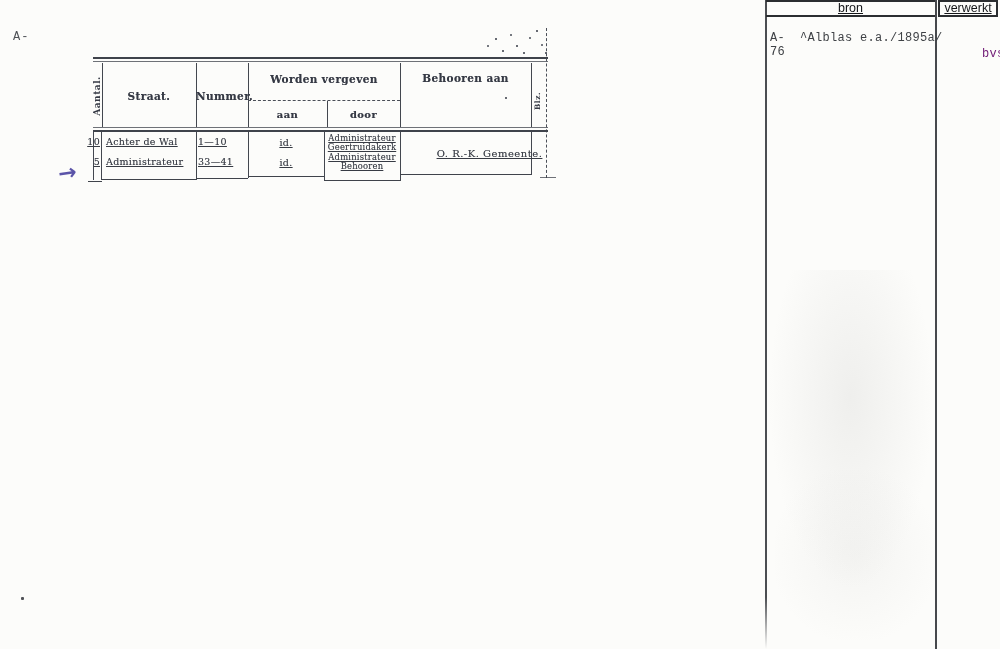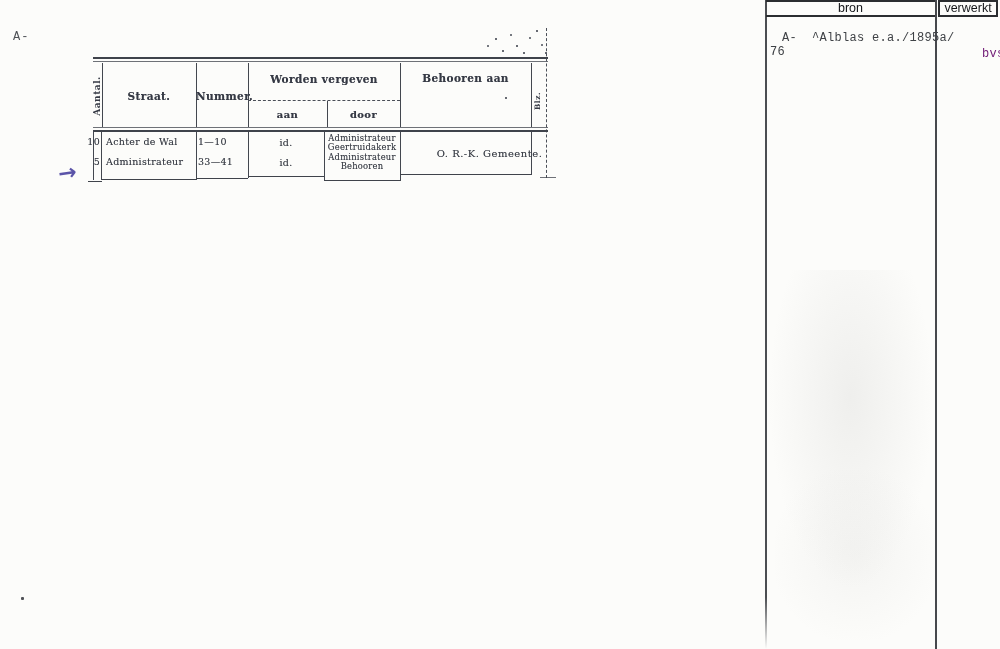--- a/index.html
+++ b/index.html
@@ -10,48 +10,48 @@
   
   .hl{position:absolute;background:#3f434b;}
   .vl{position:absolute;background:#43474f;width:1px;}
   .dashv{position:absolute;width:0;border-left:1px dashed #4a4e57;}
   .dashh{position:absolute;height:0;border-top:1px dashed #4a4e57;}
   .hl.soft{opacity:.75;}
   
   .hdr{position:absolute;text-align:center;font-weight:bold;color:#353944;
        font-size:10.5px;letter-spacing:.4px;text-shadow:0 0 .5px rgba(52,57,68,.55);}
   .cell{position:absolute;color:#373b44;font-size:9.5px;letter-spacing:.3px;
-        text-shadow:0 0 .4px rgba(55,59,68,.45);}
+        text-shadow:0 0 .4px rgba(55,59,68,.45);text-decoration:underline;}
   .ctr{text-align:center;}
   .rgt{text-align:right;}
   .vtext{position:absolute;transform:rotate(-90deg);font-weight:bold;color:#353944;
          text-align:center;letter-spacing:.5px;}
   #tbl-title{position:absolute;left:93px;top:36px;width:455px;text-align:center;
              font-weight:bold;font-size:13px;letter-spacing:2.6px;color:#2d313a;
              text-shadow:0 0 .6px rgba(45,49,58,.7);}
   .spk{position:absolute;background:#4a4e57;border-radius:50%;}
   
   .mono{font-family:"Liberation Mono","DejaVu Sans Mono",monospace;color:#44474d;}
-  .pre{white-space:pre;margin-left:12px;}
+  .pre{white-space:pre;}
   #margin-code{left:13px;top:30px;font-size:12px;letter-spacing:1px;color:#4e5156;}
   #arrow{position:absolute;left:58px;top:160px;font-family:"DejaVu Sans",sans-serif;
          font-size:22px;color:#5b54a8;transform:rotate(-8deg);font-weight:bold;}
   #corner-dot{position:absolute;left:21px;top:597px;width:3px;height:3px;
               background:#505257;border-radius:1px;}
   
   .sans{font-family:"Liberation Sans","DejaVu Sans",sans-serif;}
   #vline-left{position:absolute;left:765px;top:0;width:2px;height:649px;
       background:linear-gradient(to bottom,#4b4d51 0%,#4b4d51 92%,rgba(75,77,81,0) 100%);}
   #vline-mid{position:absolute;left:935px;top:0;width:2px;height:649px;background:#46484c;}
   #bron-box{position:absolute;left:766px;top:0;width:169px;height:13px;
             border-top:2px solid #2b2d30;border-bottom:2px solid #2b2d30;}
   #verwerkt-box{position:absolute;left:938px;top:0;width:56px;height:13px;
             border:2px solid #2b2d30;border-top-width:2px;}
   .panel-hdr{display:block;width:100%;text-align:center;font-size:12.5px;
-             line-height:13px;color:#141619;}
+             line-height:13px;color:#141619;text-decoration:underline;}
   #bron-text{position:absolute;left:770px;top:32px;font-size:12px;line-height:13.5px;
              letter-spacing:.3px;color:#3f4246;}
   #verwerkt-value{position:absolute;left:982px;top:47px;font-size:12px;
                   letter-spacing:.3px;color:#701a75;}
   .shade{position:absolute;pointer-events:none;}
   #shade1{left:768px;top:270px;width:166px;height:320px;
      background:radial-gradient(ellipse at 50% 40%,rgba(178,178,176,.18),rgba(0,0,0,0) 70%);}
   #shade2{left:775px;top:470px;width:160px;height:170px;
      background:radial-gradient(ellipse at 50% 50%,rgba(185,185,183,.12),rgba(0,0,0,0) 75%);}
 </style>

